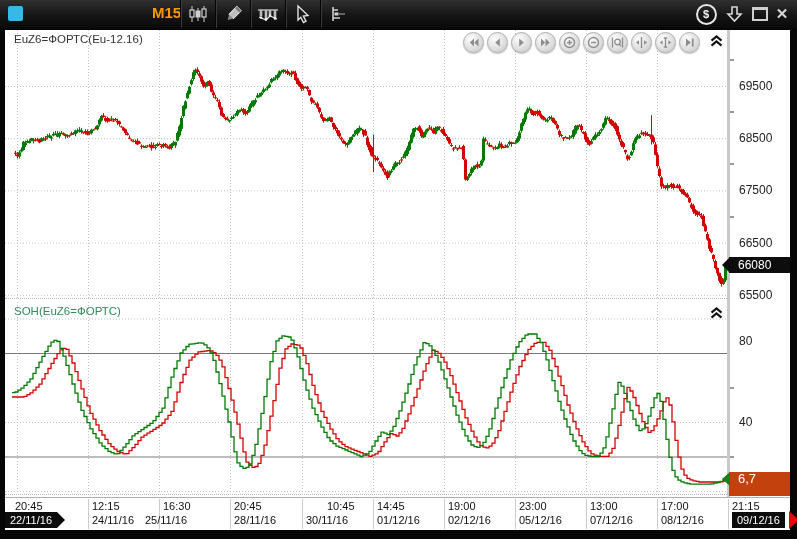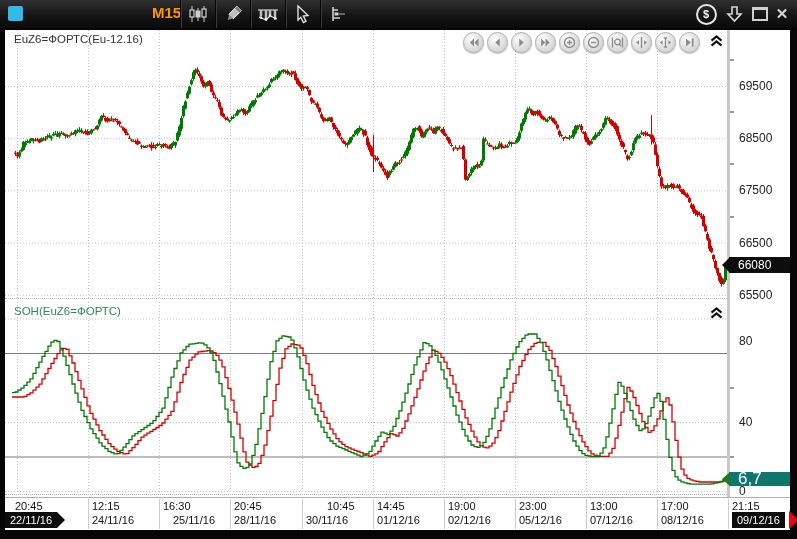--- a/index.html
+++ b/index.html
@@ -33,22 +33,22 @@
     display:flex;align-items:center;justify-content:center;box-shadow:0 1px 1px rgba(0,0,0,.25);}
   .chev{position:absolute;z-index:6;width:15px;height:14px;}
   
   #axiscol{position:absolute;left:722px;top:0;width:63px;height:467px;background:#fff;border-left:3px solid #c9c9c9;box-sizing:border-box;z-index:4;}
   .axlabel{position:absolute;left:9px;font-size:12px;color:#222;}
   .axminor{position:absolute;left:0;width:4px;height:2px;background:#9a9a9a;}
   .pricetag{position:absolute;left:-1px;width:61px;height:16px;background:#0d0d0d;color:#fff;
     font-size:12px;line-height:16px;padding-left:9px;box-sizing:border-box;z-index:7;}
   .pricetag:before{content:"";position:absolute;left:-7px;top:0;border-right:8px solid #0d0d0d;
     border-top:8px solid transparent;border-bottom:8px solid transparent;}
-  .ktag{position:absolute;left:-1px;width:61px;height:14px;background:#0f766e;color:#fff;
-    font-size:17px;line-height:14px;padding-left:9px;box-sizing:border-box;z-index:7;}
+  .ktag{position:absolute;left:-1px;width:61px;height:24px;background:#c2410c;color:#fff;
+    font-size:13px;line-height:14px;padding-left:9px;box-sizing:border-box;z-index:7;}
   .ktag:before{content:"";position:absolute;left:-7px;top:0;border-right:8px solid #1b7e1b;
     border-top:7px solid transparent;border-bottom:7px solid transparent;}
   .dstrip{position:absolute;left:-1px;width:61px;height:5px;background:#d40000;z-index:6;}
   .dstrip:before{content:"";position:absolute;left:-4px;top:0;border-right:5px solid #d40000;
     border-top:2px solid transparent;border-bottom:3px solid transparent;}
   
   #timeaxis{position:absolute;left:0;top:467px;width:785px;height:33px;border-top:1px solid #b0b0b0;z-index:5;}
   .tsep{position:absolute;top:1px;height:30px;border-left:1px solid #cccccc;}
   .ttime{position:absolute;top:2px;font-size:11px;color:#111;white-space:nowrap;}
   .tdate{position:absolute;top:16px;font-size:11px;color:#111;white-space:nowrap;}
@@ -265,21 +265,21 @@
       <div class="ktag" style="top: 442.442px;">6,7</div>
     </div>
   <div id="timeaxis">
       <div class="ttime" style="left: 10px;">20:45</div>
       <div class="dtag dtag-start" style="left: 0px;">22/11/16</div>
       <div class="tsep" style="left: 83px;"></div>
       <div class="ttime" style="left: 87px;">12:15</div>
       <div class="tdate" style="left: 87px;">24/11/16</div>
       <div class="tsep" style="left: 154px;"></div>
       <div class="ttime" style="left: 158px;">16:30</div>
-      <div class="tdate" style="left: 168px;">25/11/16</div>
+      <div class="tdate" style="left: 140px;">25/11/16</div>
       <div class="tsep" style="left: 225px;"></div>
       <div class="ttime" style="left: 229px;">20:45</div>
       <div class="tdate" style="left: 229px;">28/11/16</div>
       <div class="tsep" style="left: 297px;"></div>
       <div class="ttime" style="left: 301px; margin-left: 21px;">10:45</div>
       <div class="tdate" style="left: 301px;">30/11/16</div>
       <div class="tsep" style="left: 368px;"></div>
       <div class="ttime" style="left: 372px;">14:45</div>
       <div class="tdate" style="left: 372px;">01/12/16</div>
       <div class="tsep" style="left: 439px;"></div>

